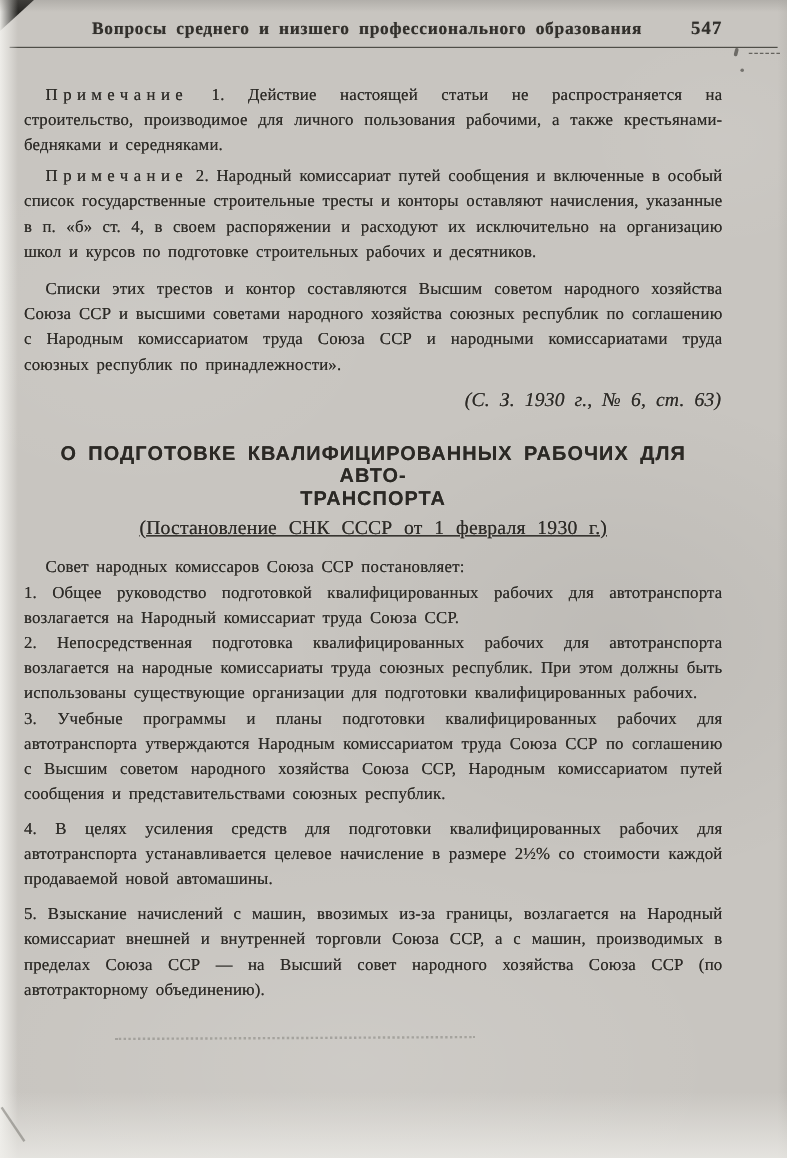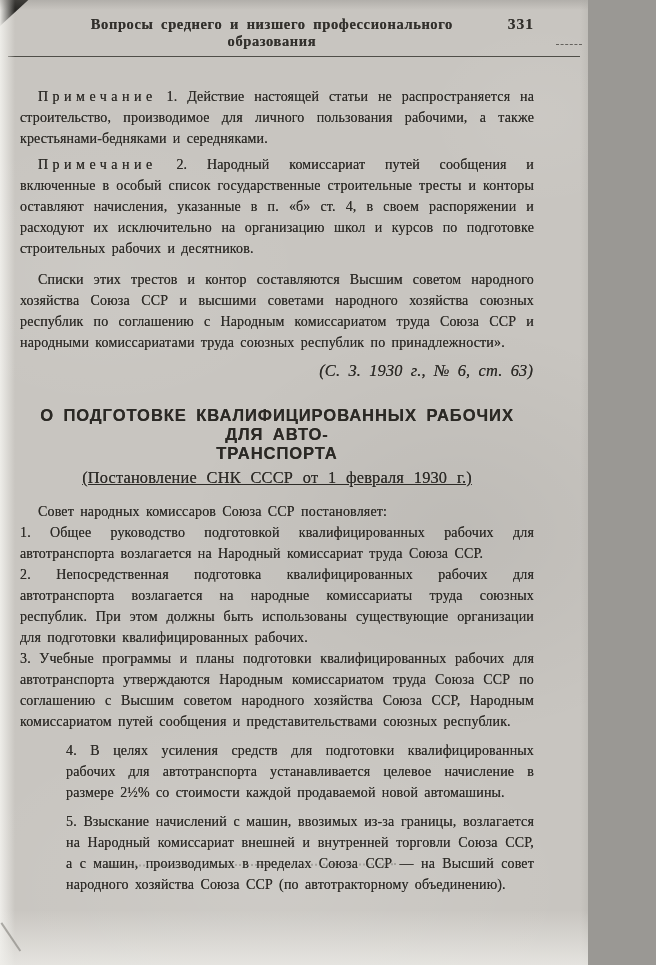--- a/index.html
+++ b/index.html
@@ -3,21 +3,21 @@
 <meta charset="utf-8">
 <style>
   :root{
     --paper:#c8c5c0;
     --ink:#2d2b27;
     --rule:#3a3833;
   }
   html,body{margin:0;padding:0;}
   body{width:656px;height:965px;background:#9a9894;font-family:"Liberation Serif","DejaVu Serif",serif;}
   .page{
-    position:relative;width:588px;height:965px;overflow:hidden;
+    position:relative;width:656px;height:965px;overflow:hidden;
     background-color:var(--paper);
     background-image:
       radial-gradient(ellipse 320px 220px at 18% 28%, rgba(255,255,255,.07), transparent 65%),
       radial-gradient(ellipse 420px 320px at 78% 55%, rgba(0,0,0,.05), transparent 65%),
       radial-gradient(ellipse 520px 300px at 45% 92%, rgba(255,255,255,.10), transparent 60%),
       radial-gradient(ellipse 200px 160px at 92% 12%, rgba(255,255,255,.06), transparent 60%);
     color:var(--ink);
   }
   .content{position:relative;padding:15px 54px 0 20px;}
   
@@ -41,21 +41,21 @@
     font-size:16.4px;padding-right:1px;}
   
   .decree-title{margin-top:25px;text-align:center;
     font-family:"Liberation Sans","DejaVu Sans",sans-serif;
     font-weight:700;font-size:16.6px;line-height:19px;
     letter-spacing:.9px;word-spacing:4px;color:#2b2925;
     text-shadow:0 0 .5px rgba(43,41,37,.85);}
   .decree-subtitle{margin-top:4px;text-align:center;text-indent:0;
     word-spacing:5.5px;font-size:16.4px;text-decoration:underline;}
   .intro{margin-top:13px;}
-  .gap-sm{margin-top:8px;margin-left:46px;}
+  .gap-sm{margin-top:8px;}
   
   .corner-wedge{position:absolute;left:-10px;top:-12px;width:46px;height:52px;
     background:#1b1a17;clip-path:polygon(0 0,100% 0,0 100%);
     transform:rotate(6deg);opacity:.92;filter:blur(.6px);}
   .edge-left{position:absolute;left:0;top:0;bottom:0;width:15px;pointer-events:none;
     background:linear-gradient(90deg, rgba(240,239,235,.95), rgba(240,239,235,0));}
   .edge-top{position:absolute;left:0;top:0;right:0;height:10px;pointer-events:none;
     background:linear-gradient(180deg, rgba(120,118,114,.28), rgba(120,118,114,0));}
   .edge-bottom{position:absolute;left:0;bottom:0;right:0;height:55px;pointer-events:none;
     background:linear-gradient(0deg, rgba(238,237,233,.75), rgba(238,237,233,0));}
@@ -72,21 +72,21 @@
 </style>
 </head>
 <body>
 
 <div class="page">
 
   <div class="content">
 
     <div class="running-head">
       <span class="rh-title">Вопросы среднего и низшего профессионального образования</span>
-      <span class="rh-num">331</span>
+      <span class="rh-num">547</span>
     </div>
     <hr class="rule">
 
     <p class="indent note1">
       <span class="spaced">Примечание</span>
       <span>1.</span>
       <span>Действие настоящей статьи не распространяется на строительство, производимое для личного пользования рабочими, а также крестьянами-бедняками и середняками.</span>
     </p>
 
     <p class="indent note2">

